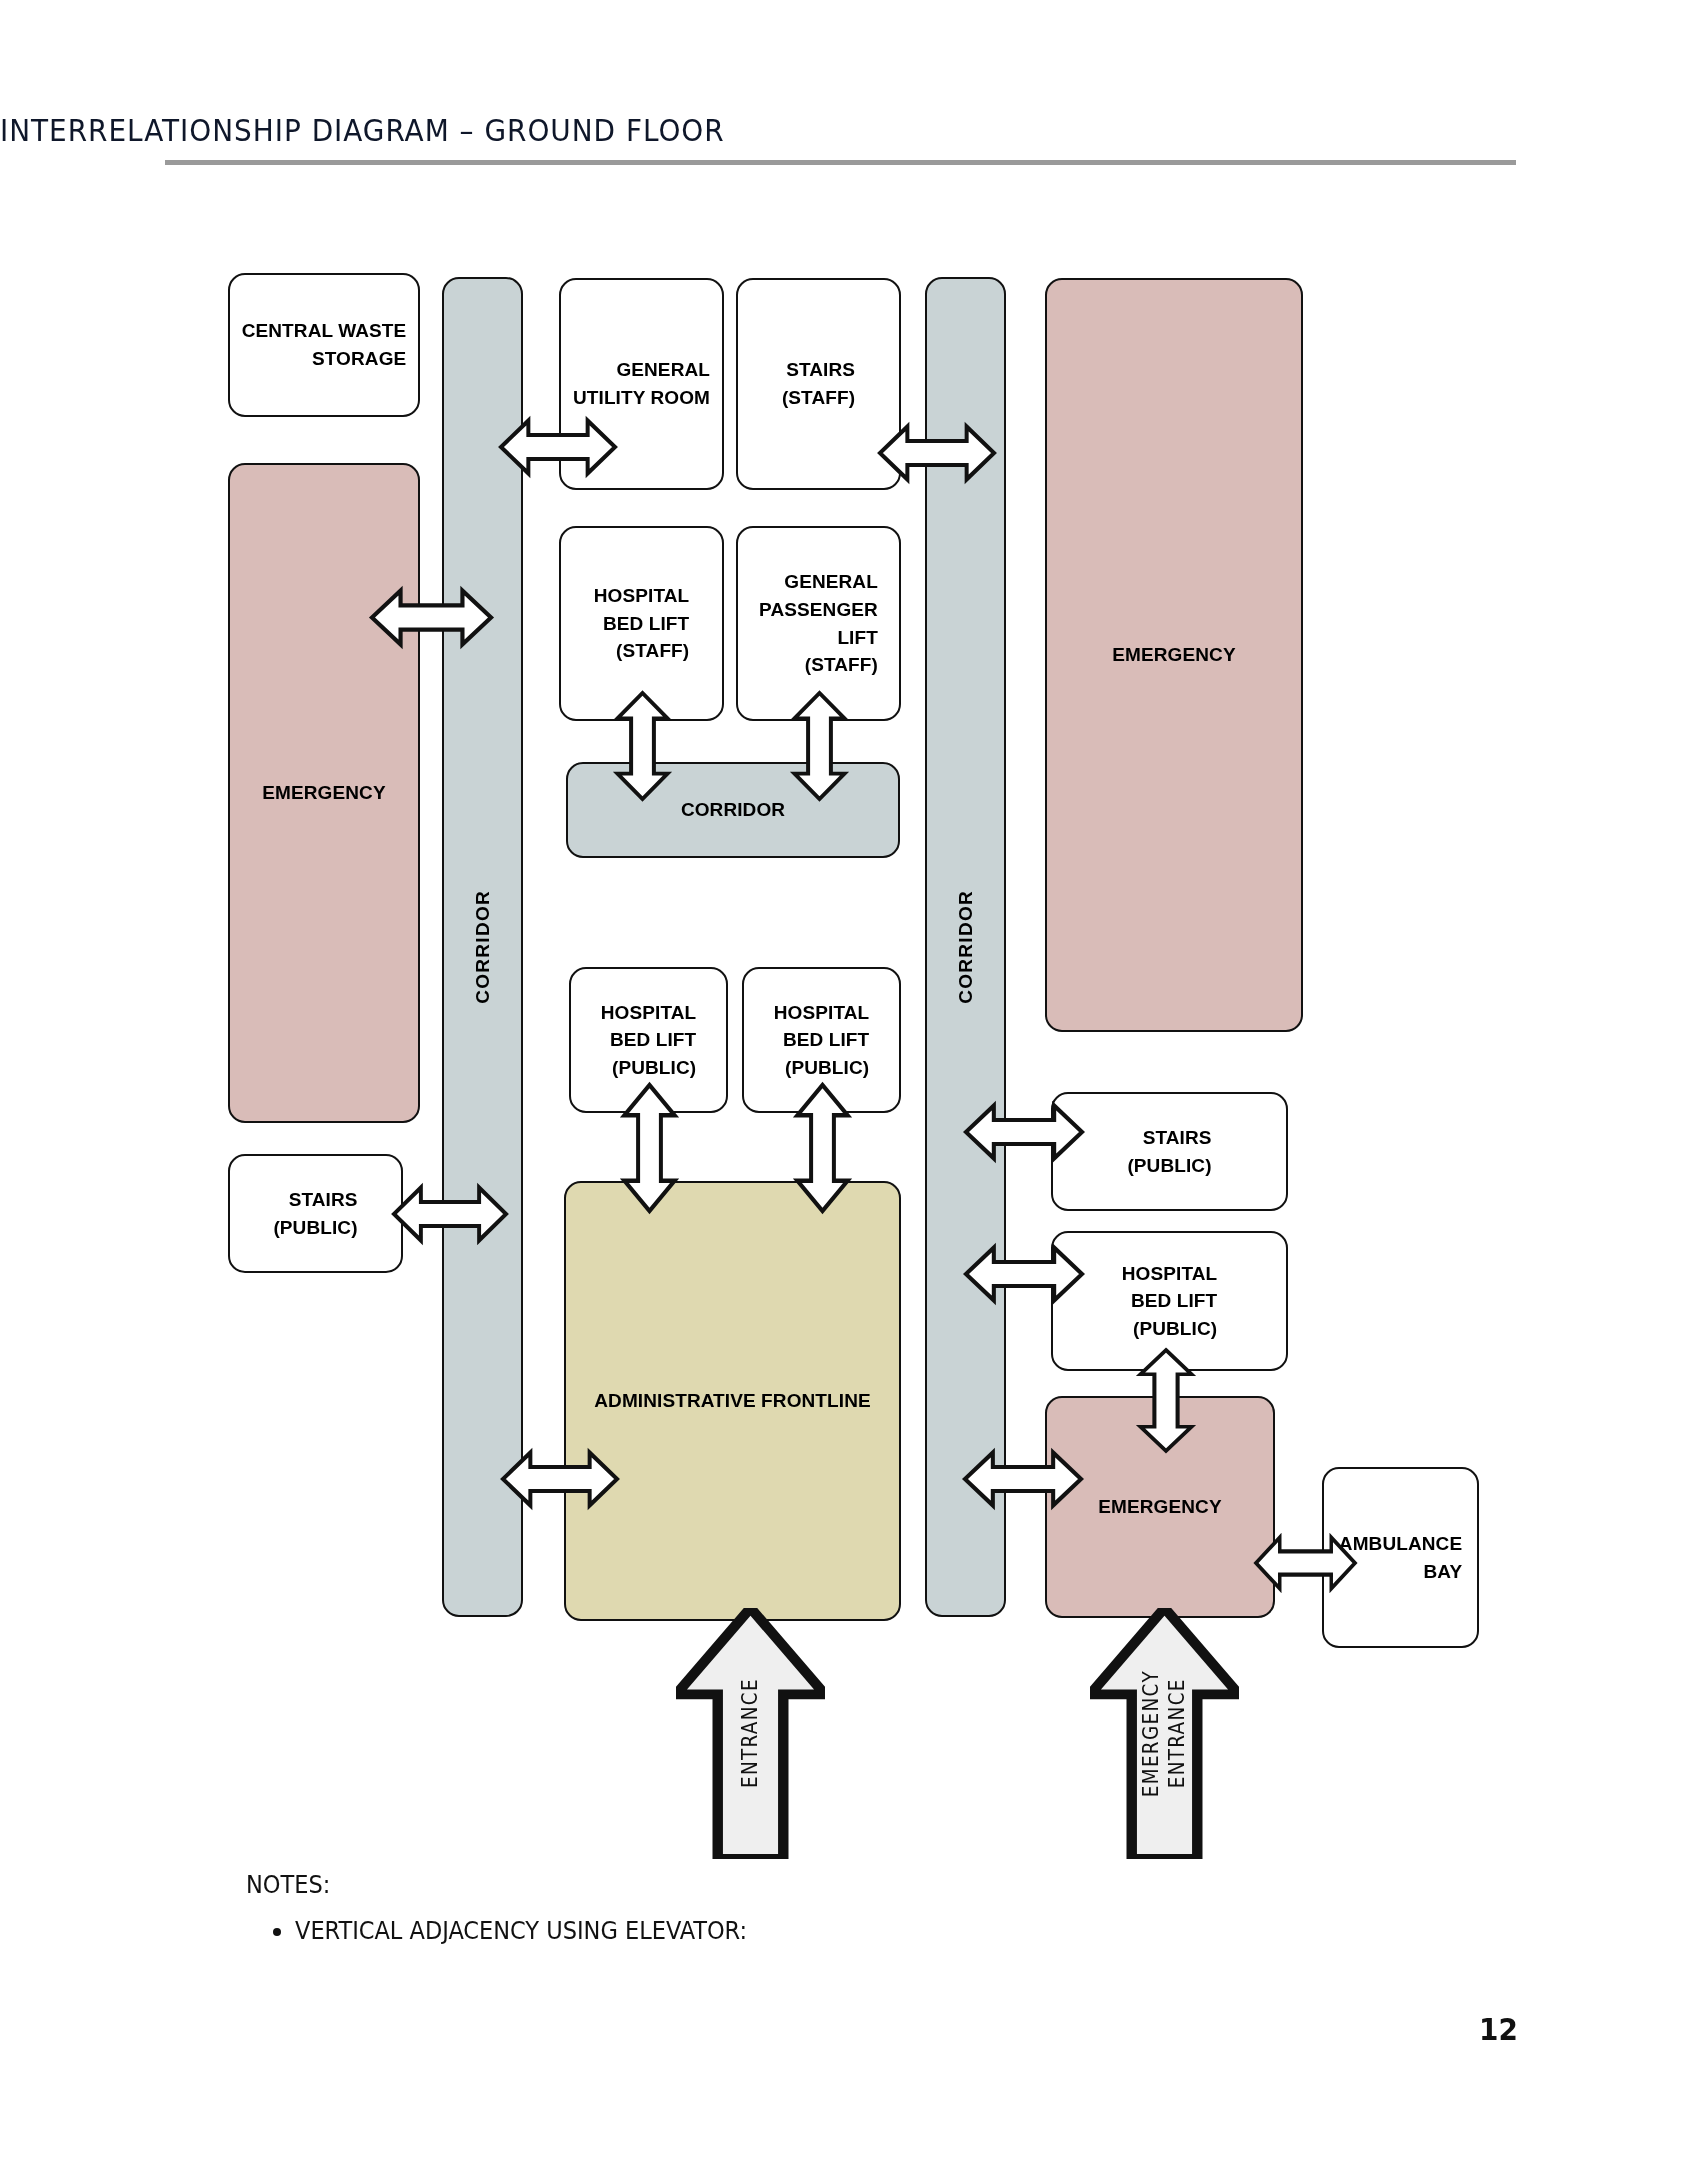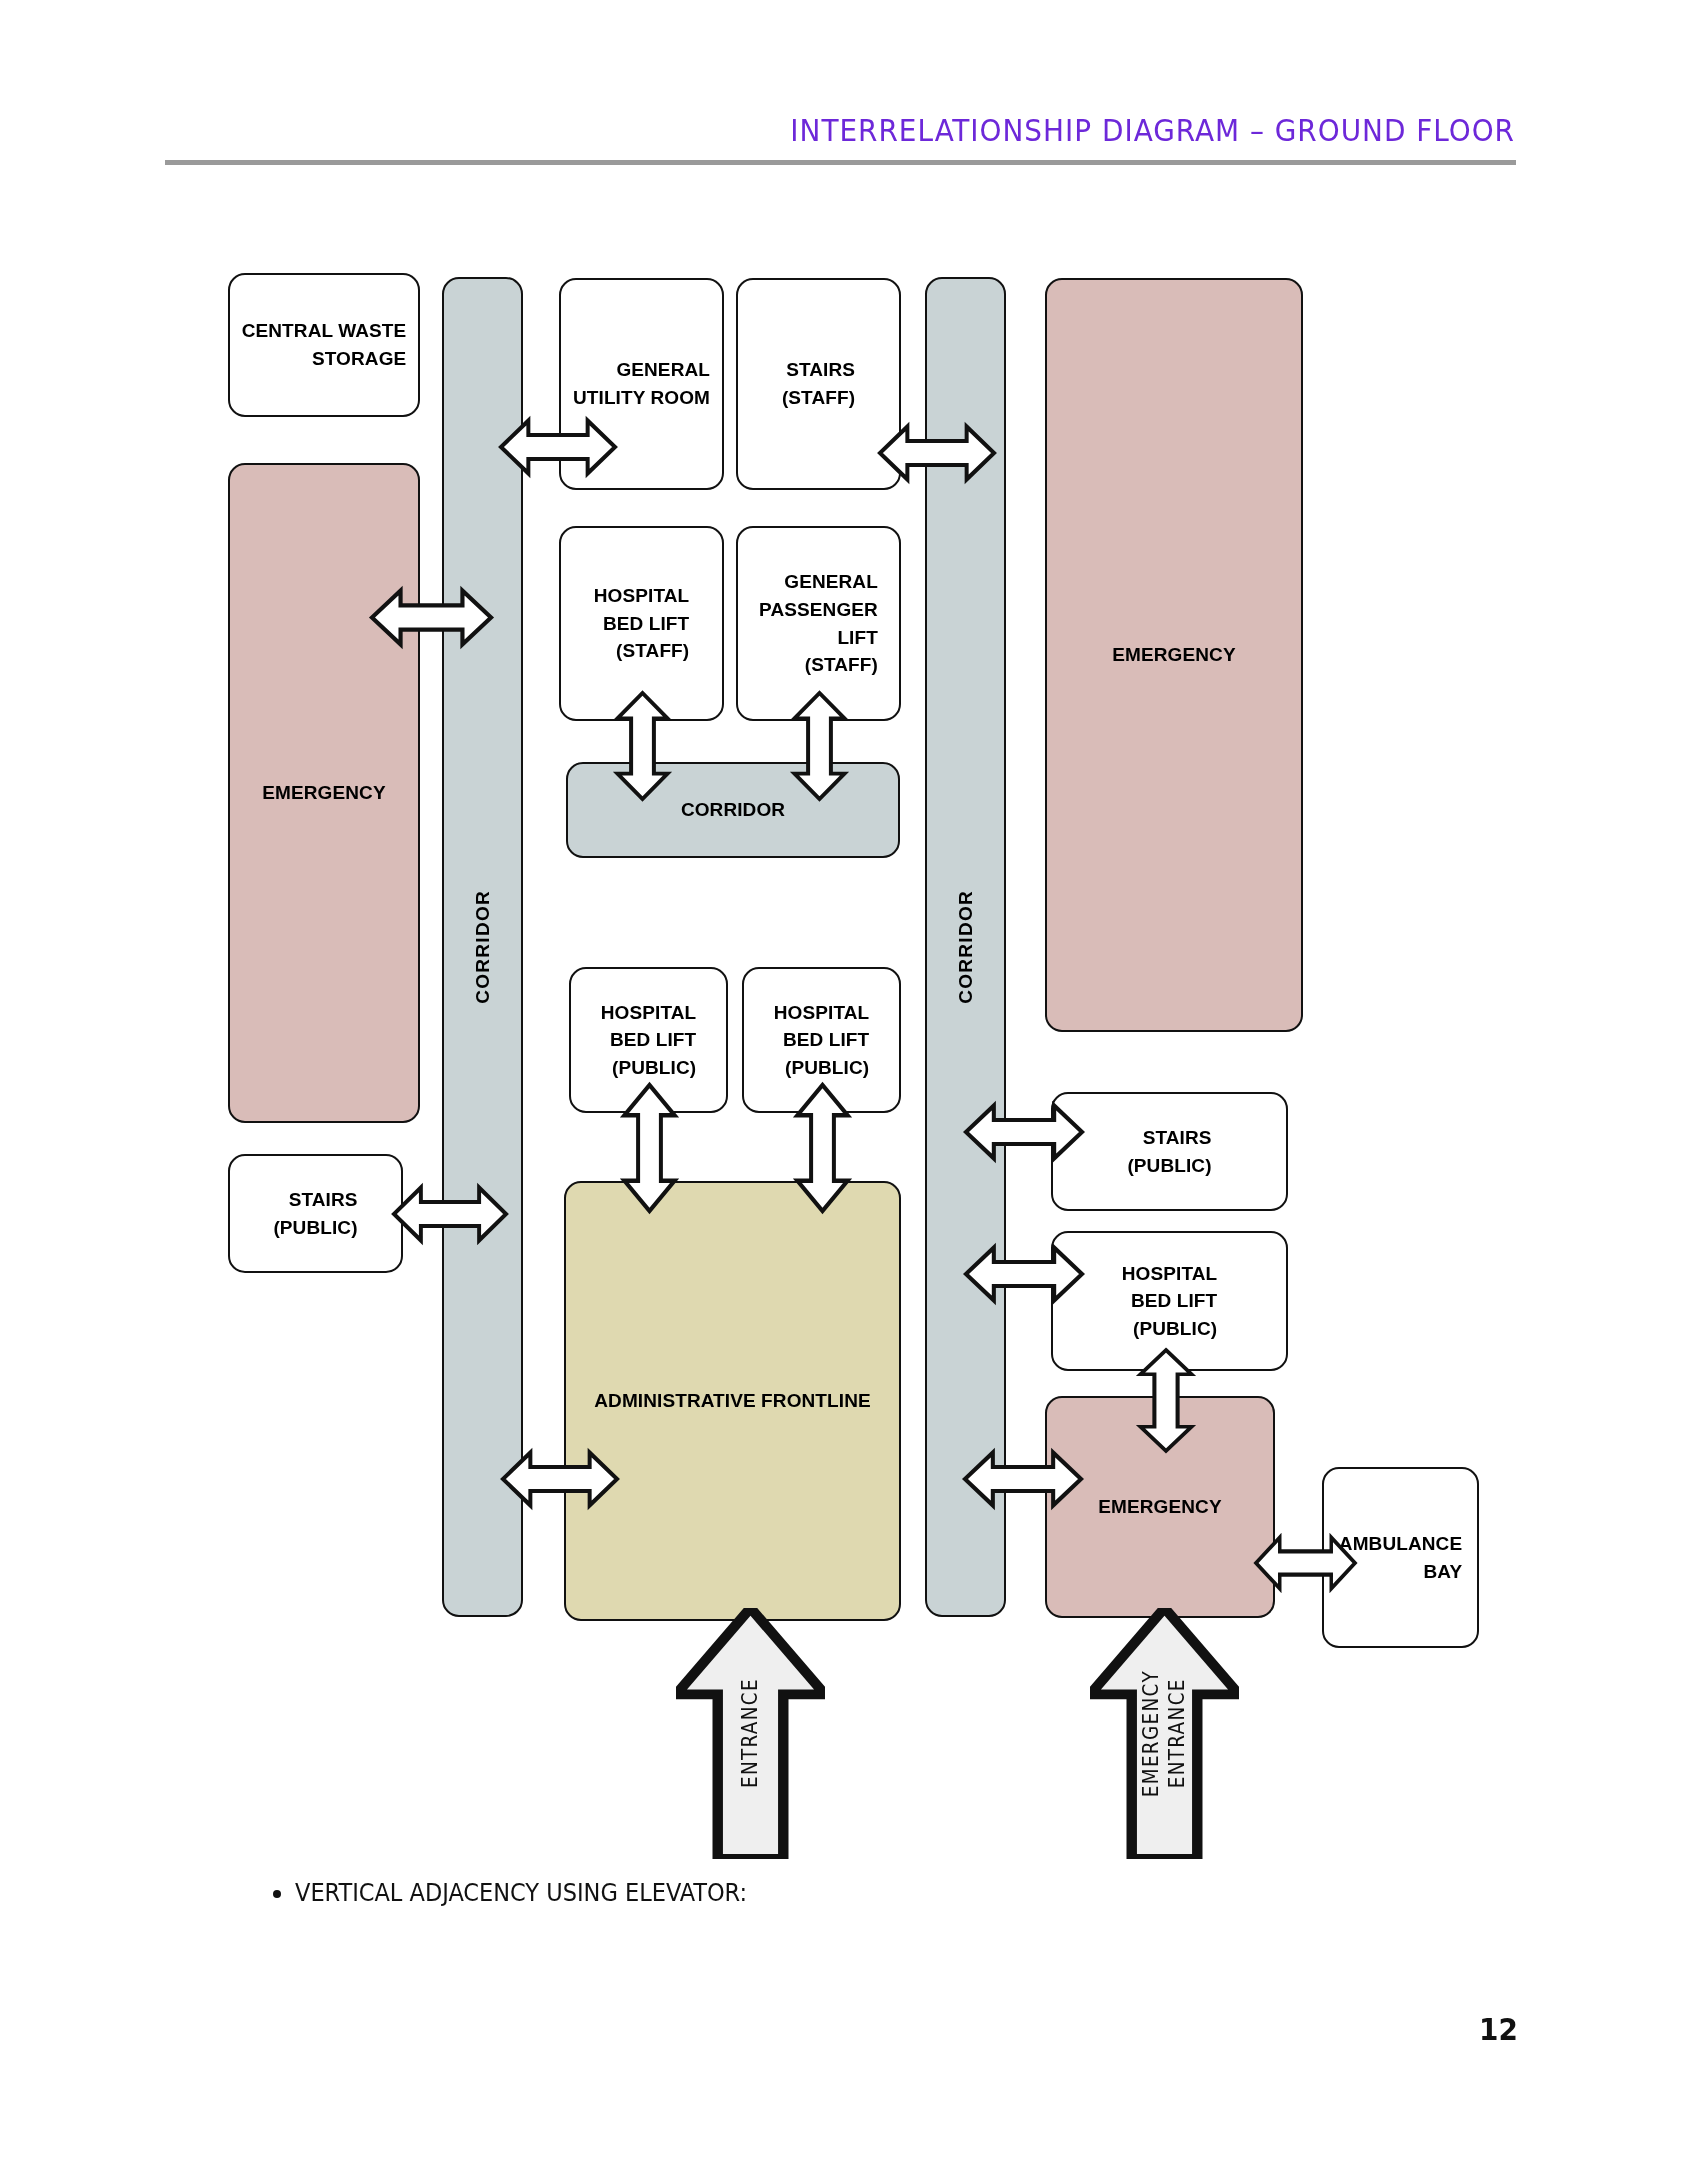--- a/index.html
+++ b/index.html
@@ -4,23 +4,22 @@
 <style>
   html,body{margin:0;padding:0;background:#fff;}
   body{
     width:1687px;height:2183px;position:relative;overflow:hidden;
     font-family:"Liberation Sans", sans-serif;
   }
 
   
   #header-title{
     position:absolute; left:0; top:112px; width:1515px;
-    text-align:right;
-    font-family:"DejaVu Sans Condensed","Liberation Sans",sans-serif;
-    font-size:31px; letter-spacing:1px; color:#6d28d9; font-weight:400;
+    font-family:"DejaVu Sans Condensed","Liberation Sans",sans-serif;
+    font-size:31px; letter-spacing:1px; color:#0f172a; font-weight:400;
     white-space:nowrap;
   }
   #header-rule{
     position:absolute; left:165px; top:160px; width:1351px; height:4.6px;
     background:#9a9a9a;
   }
 
   
   .box{
     position:absolute; box-sizing:border-box;
@@ -269,20 +268,21 @@
   <svg viewBox="0 0 100 180" preserveAspectRatio="none">
     <polygon class="shape" points="50,0 100,62 72,62 72,180 28,180 28,62 0,62"></polygon>
   </svg>
   <div class="etext">
     <span>EMERGENCY
 ENTRANCE</span>
   </div>
 </div>
 
 <div id="notes">
+  <div class="note-head">NOTES:</div>
   <ul>
     <li>
       <span>VERTICAL ADJACENCY USING ELEVATOR:</span>
     </li>
   </ul>
 </div>
 
 <div id="page-number">12</div>
 
 

